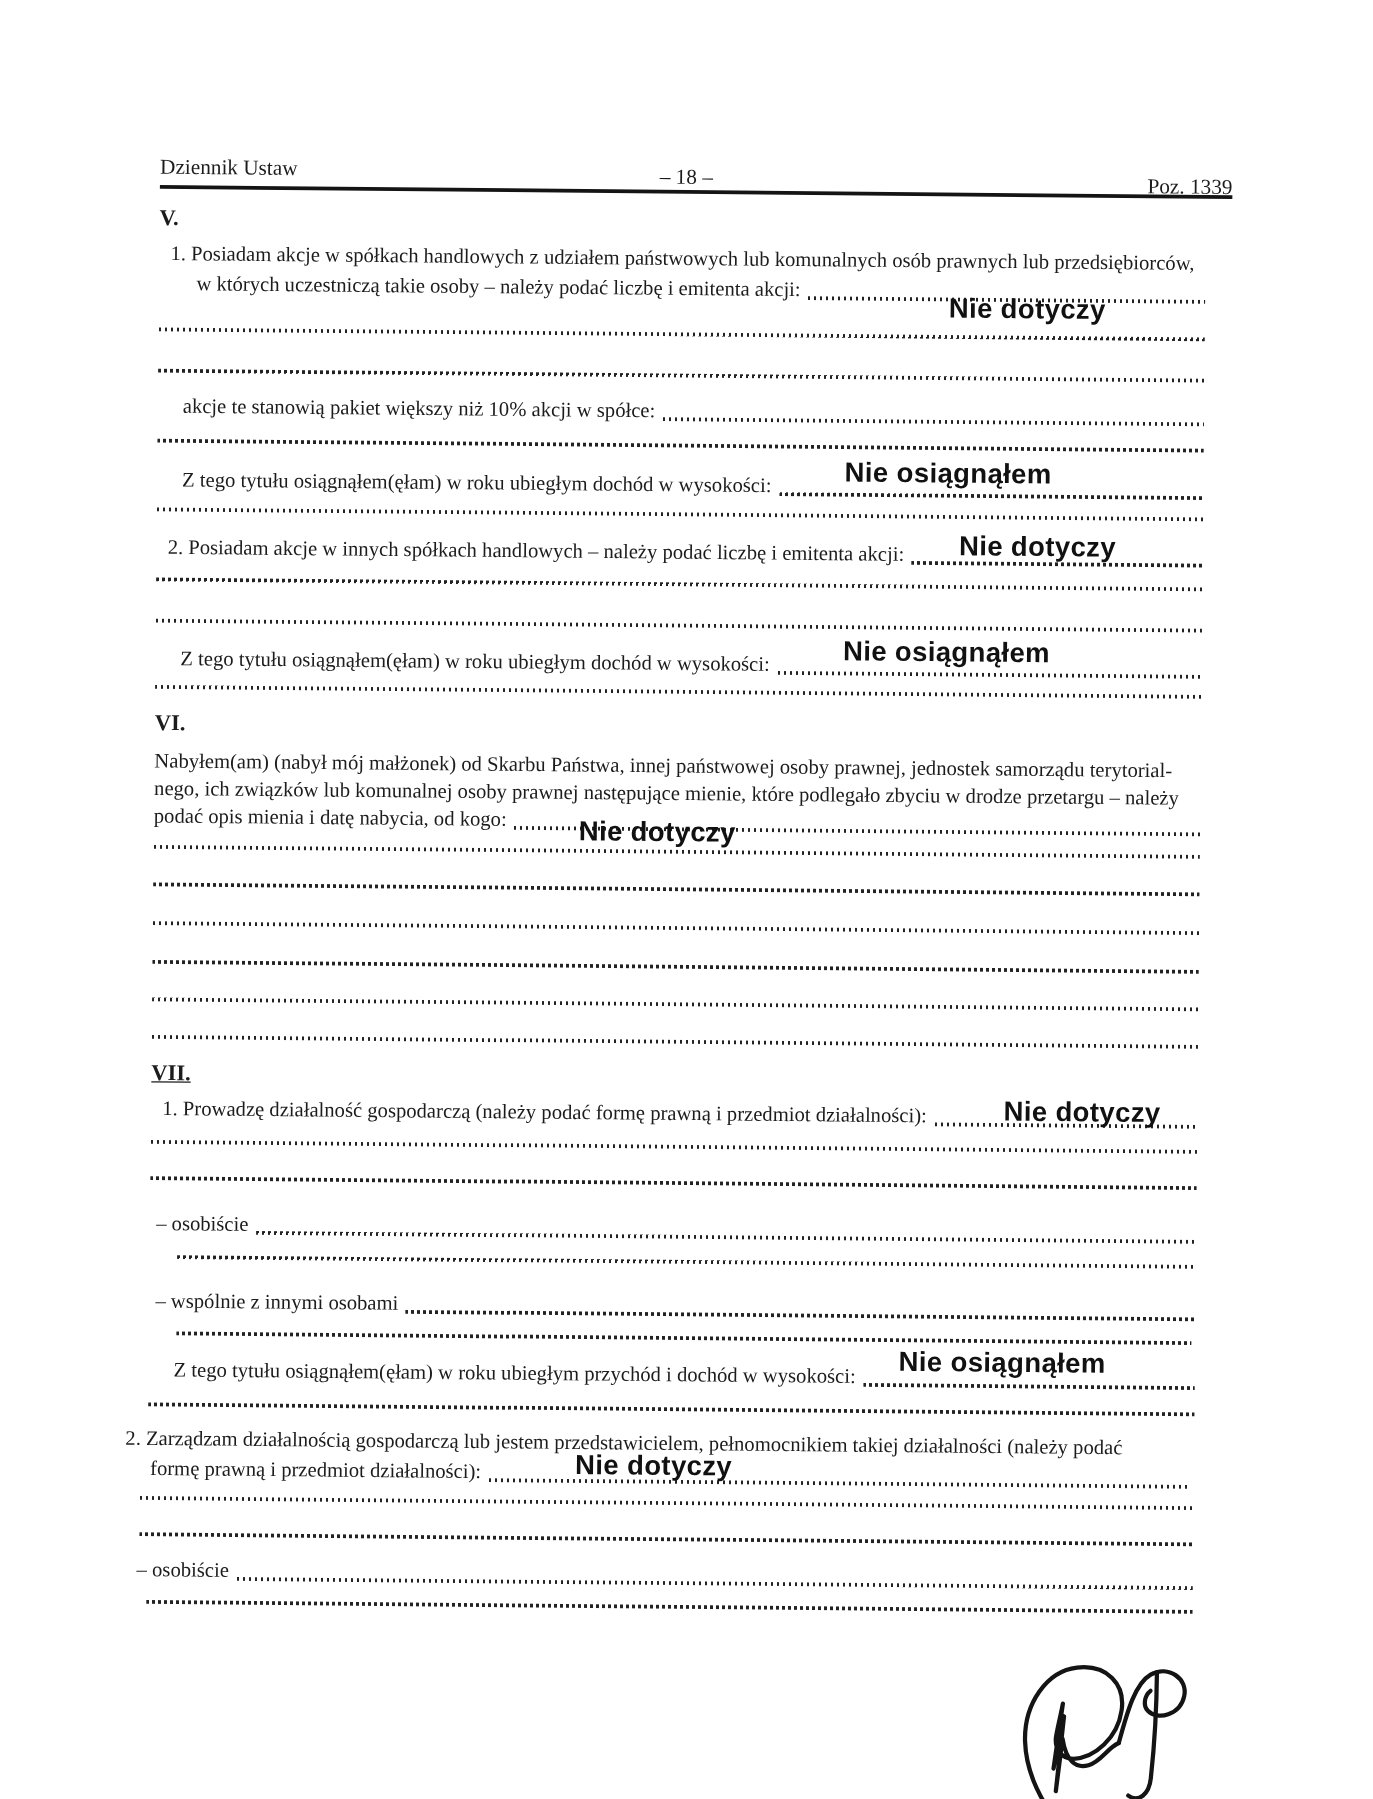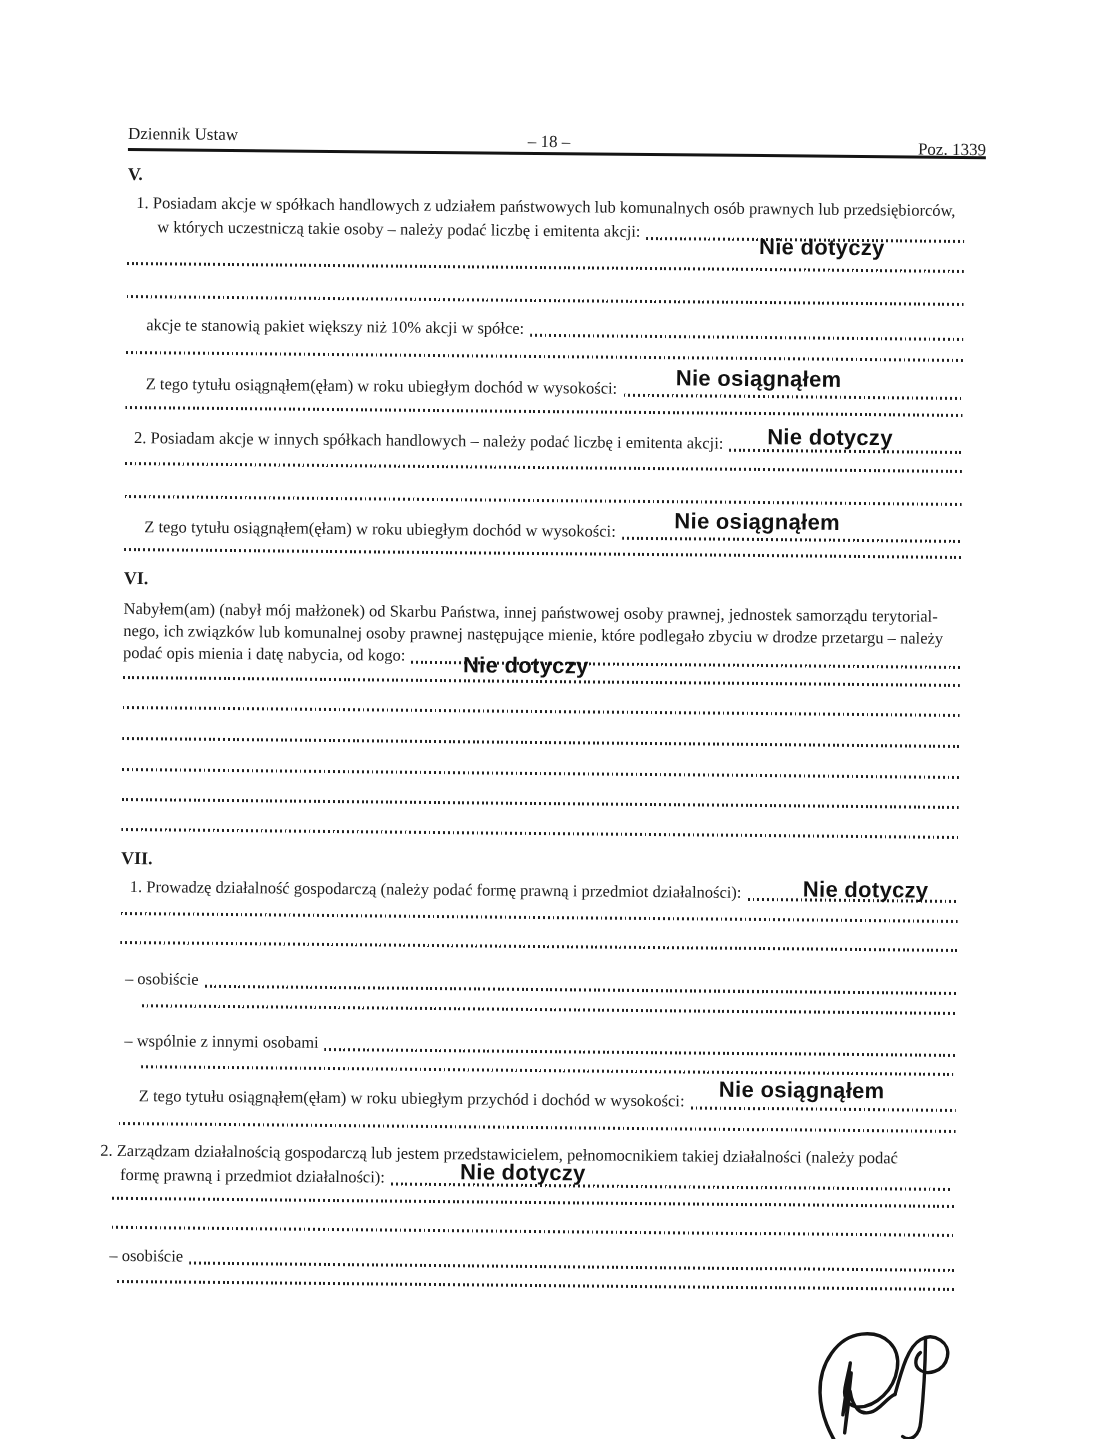--- a/index.html
+++ b/index.html
@@ -90,21 +90,21 @@
     </div>
     <div class="answer" style="left:468px;top:619px;">Nie dotyczy</div>
 
     <div class="dotline" style="left:128px;top:646px;width:837px;"></div>
     <div class="dotline" style="left:128px;top:676px;width:837px;"></div>
     <div class="dotline" style="left:128px;top:707px;width:837px;"></div>
     <div class="dotline" style="left:128px;top:738px;width:837px;"></div>
     <div class="dotline" style="left:128px;top:768px;width:837px;"></div>
     <div class="dotline" style="left:128px;top:798px;width:837px;"></div>
 
-    <div class="abs h" style="left:128px;top:818px;">VII.</div>
+    <div class="abs h" style="left:128px;top:818px;text-decoration:underline;">VII.</div>
 
     <div class="row body-t" style="left:137px;top:846px;width:828px;">
       <span>1. Prowadzę działalność gospodarczą (należy podać formę prawną i przedmiot działalności):</span>
       <span class="leader"></span>
     </div>
     <div class="answer" style="left:810px;top:840px;">Nie dotyczy</div>
 
     <div class="dotline" style="left:128px;top:882px;width:837px;"></div>
     <div class="dotline" style="left:128px;top:911px;width:837px;"></div>
 

